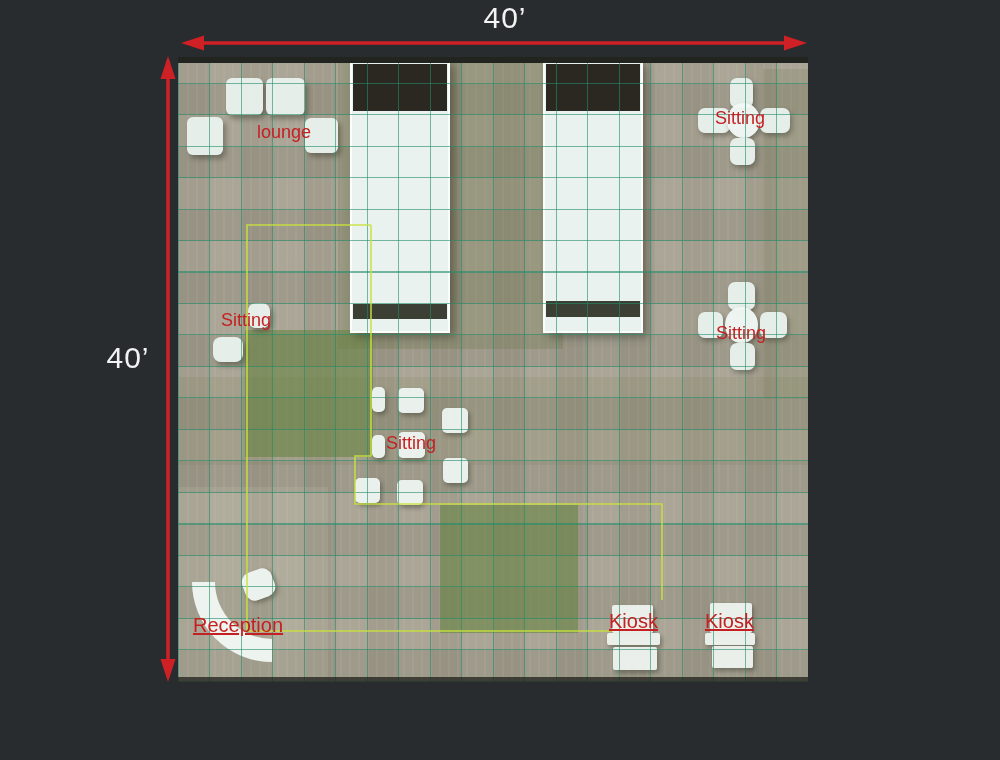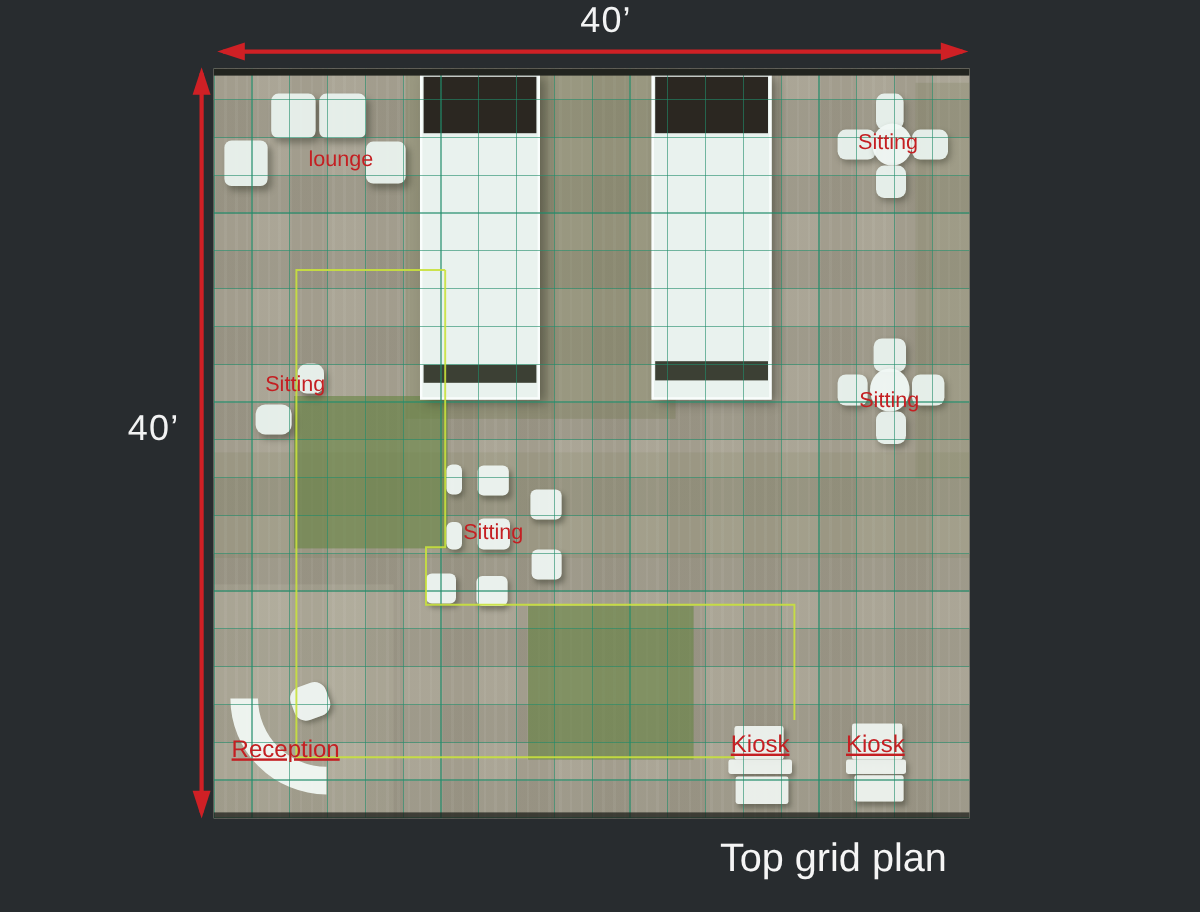--- a/index.html
+++ b/index.html
@@ -191,14 +191,13 @@
     <div class="lbl" style="left:79px;top:65px;">lounge</div>
     <div class="lbl" style="left:537px;top:51px;">Sitting</div>
     <div class="lbl" style="left:43px;top:253px;">Sitting</div>
     <div class="lbl" style="left:208px;top:376px;">Sitting</div>
     <div class="lbl" style="left:538px;top:266px;">Sitting</div>
     <div class="lbl lbl-big" style="left:15px;top:557px;">Reception</div>
     <div class="lbl lbl-big" style="left:431px;top:553px;">Kiosk</div>
     <div class="lbl lbl-big" style="left:527px;top:553px;">Kiosk</div>
   </div>
 
-  <div class="caption">Top grid plan</div>
 </div>
 
 </body></html>

